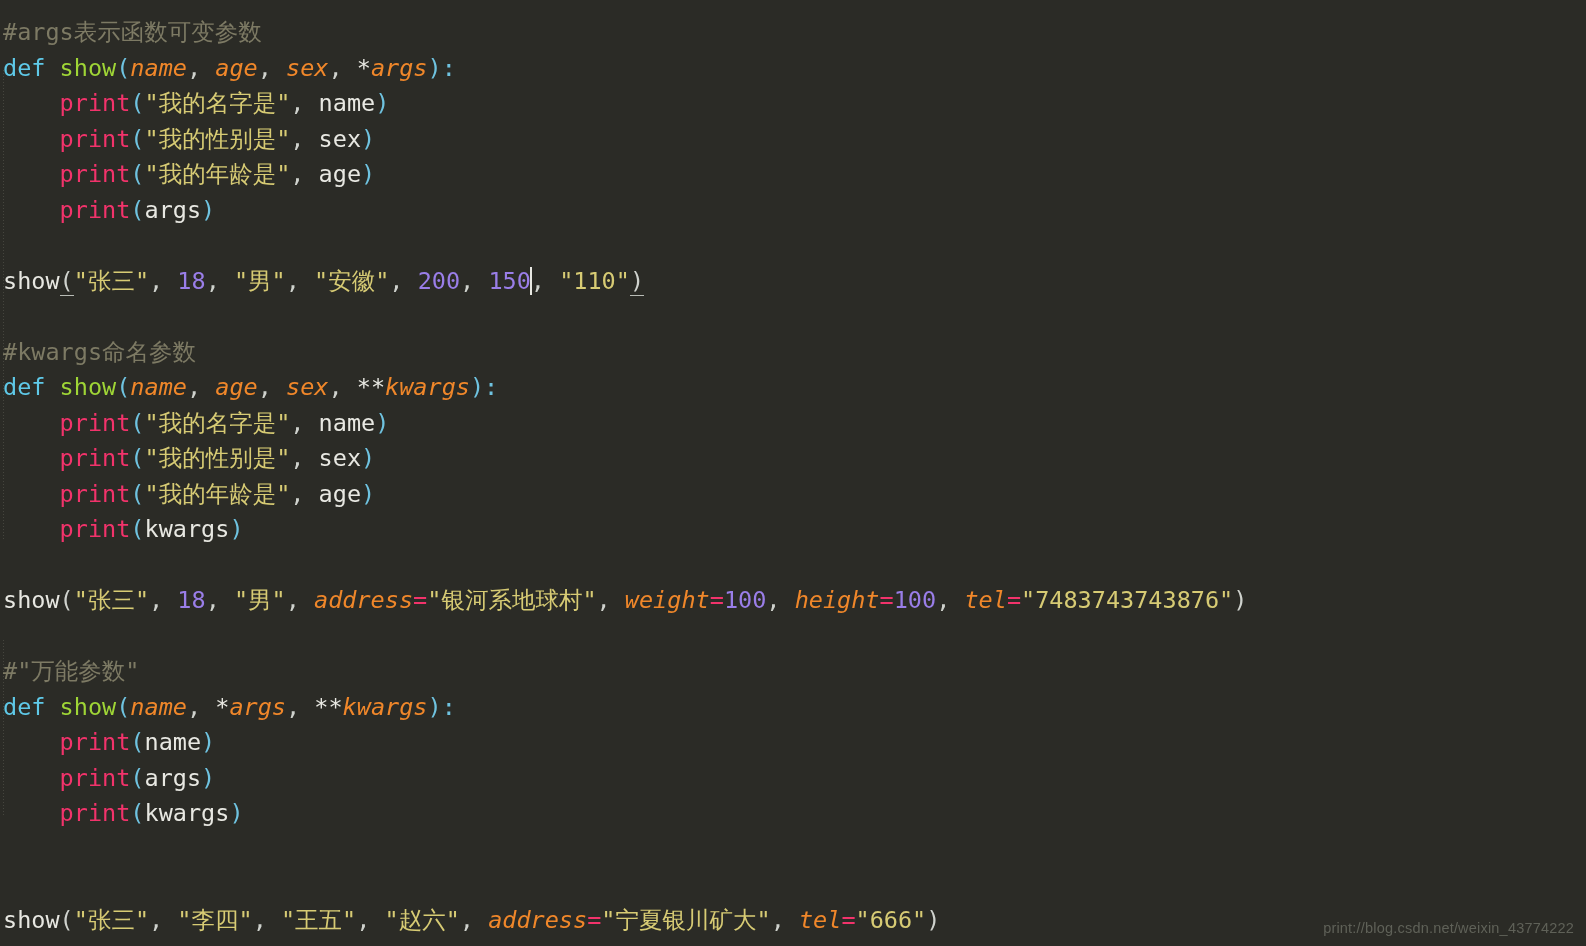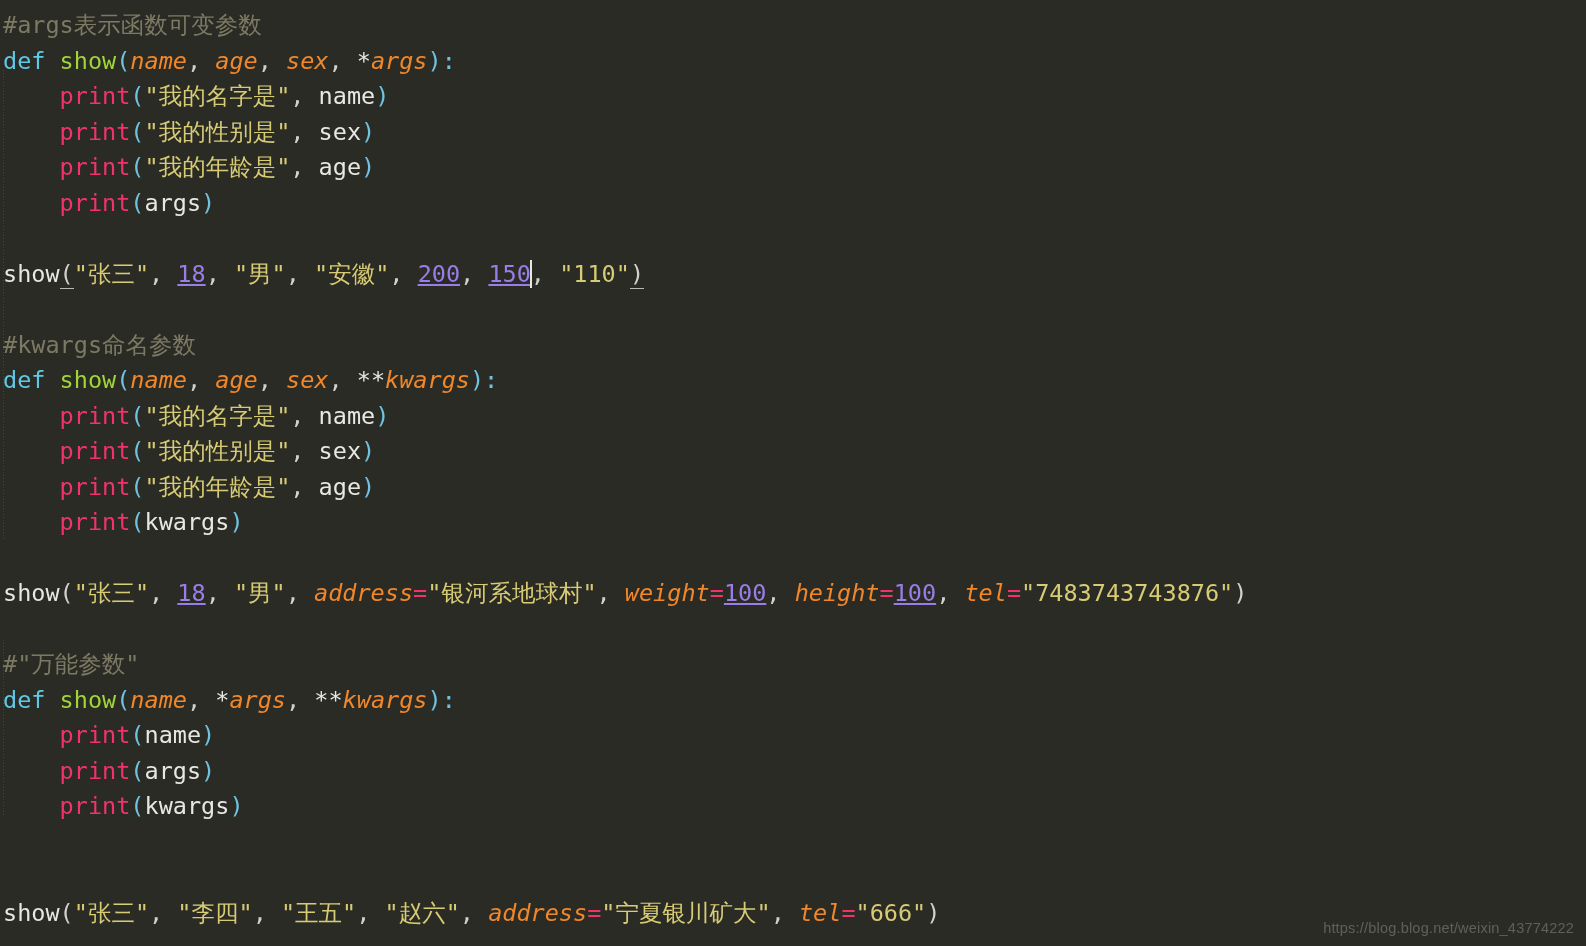--- a/index.html
+++ b/index.html
@@ -20,36 +20,36 @@
     opacity:.85;
   }
   .guide2{
     position:absolute;left:3px;top:640px;width:1px;height:175px;
     background:repeating-linear-gradient(to bottom,#4a4a42 0 1px,transparent 1px 3px);
     opacity:.85;
   }
   .code{
     position:relative;
     margin:0;
-    padding:8px 0 0 3px;
+    padding:15px 0 0 3px;
     font-size:23.5px;
     line-height:35.5px;
     white-space:pre;
     letter-spacing:0px;
     color:#e8e8e2;
   }
   .ln{display:block;height:35.5px;}
   
   .cmt{color:#7d7a64;font-style:normal;}
   .kw{color:#5fc9e8;}
   .fn{color:#9fd536;}
   .param{color:#f0872a;font-style:italic;}
   .bi{color:#f2336b;}
   .str{color:#d7cb74;}
-  .num{color:#9a7ee8;text-decoration:underline;}
+  .num{color:#9a7ee8;}
   .eq{color:#f2336b;}
   .pn{color:#cfd2cd;}
   .cy{color:#6fc3e0;}
   .plain{color:#e8e8e2;}
   .brk{border-bottom:1px solid #b9bcb6;}
   .caret{
     display:inline-block;width:0;height:0;position:relative;
   }
   .caret::after{
     content:"";position:absolute;left:-1px;top:-22px;
@@ -65,15 +65,15 @@
 </head>
 <body>
 
 <div id="editor">
 
   <div class="guide"></div>
   <div class="guide2"></div>
 
   <pre class="code"><span class="ln"><span class="cmt">#args表示函数可变参数</span></span><span class="ln"><span class="kw">def</span><span class="plain"> </span><span class="fn">show</span><span class="cy">(</span><span class="param">name</span><span class="pn">, </span><span class="param">age</span><span class="pn">, </span><span class="param">sex</span><span class="pn">, </span><span class="plain">*</span><span class="param">args</span><span class="cy">)</span><span class="cy">:</span></span><span class="ln"><span class="plain">    </span><span class="bi">print</span><span class="cy">(</span><span class="str">"我的名字是"</span><span class="pn">, </span><span class="plain">name</span><span class="cy">)</span></span><span class="ln"><span class="plain">    </span><span class="bi">print</span><span class="cy">(</span><span class="str">"我的性别是"</span><span class="pn">, </span><span class="plain">sex</span><span class="cy">)</span></span><span class="ln"><span class="plain">    </span><span class="bi">print</span><span class="cy">(</span><span class="str">"我的年龄是"</span><span class="pn">, </span><span class="plain">age</span><span class="cy">)</span></span><span class="ln"><span class="plain">    </span><span class="bi">print</span><span class="cy">(</span><span class="plain">args</span><span class="cy">)</span></span><span class="ln"> </span><span class="ln"><span class="plain">show</span><span class="pn brk">(</span><span class="str">"张三"</span><span class="pn">, </span><span class="num">18</span><span class="pn">, </span><span class="str">"男"</span><span class="pn">, </span><span class="str">"安徽"</span><span class="pn">, </span><span class="num">200</span><span class="pn">, </span><span class="num">150</span><span class="caret"></span><span class="pn">, </span><span class="str">"110"</span><span class="pn brk">)</span></span><span class="ln"> </span><span class="ln"><span class="cmt">#kwargs命名参数</span></span><span class="ln"><span class="kw">def</span><span class="plain"> </span><span class="fn">show</span><span class="cy">(</span><span class="param">name</span><span class="pn">, </span><span class="param">age</span><span class="pn">, </span><span class="param">sex</span><span class="pn">, </span><span class="plain">**</span><span class="param">kwargs</span><span class="cy">)</span><span class="cy">:</span></span><span class="ln"><span class="plain">    </span><span class="bi">print</span><span class="cy">(</span><span class="str">"我的名字是"</span><span class="pn">, </span><span class="plain">name</span><span class="cy">)</span></span><span class="ln"><span class="plain">    </span><span class="bi">print</span><span class="cy">(</span><span class="str">"我的性别是"</span><span class="pn">, </span><span class="plain">sex</span><span class="cy">)</span></span><span class="ln"><span class="plain">    </span><span class="bi">print</span><span class="cy">(</span><span class="str">"我的年龄是"</span><span class="pn">, </span><span class="plain">age</span><span class="cy">)</span></span><span class="ln"><span class="plain">    </span><span class="bi">print</span><span class="cy">(</span><span class="plain">kwargs</span><span class="cy">)</span></span><span class="ln"> </span><span class="ln"><span class="plain">show</span><span class="pn">(</span><span class="str">"张三"</span><span class="pn">, </span><span class="num">18</span><span class="pn">, </span><span class="str">"男"</span><span class="pn">, </span><span class="param">address</span><span class="eq">=</span><span class="str">"银河系地球村"</span><span class="pn">, </span><span class="param">weight</span><span class="eq">=</span><span class="num">100</span><span class="pn">, </span><span class="param">height</span><span class="eq">=</span><span class="num">100</span><span class="pn">, </span><span class="param">tel</span><span class="eq">=</span><span class="str">"7483743743876"</span><span class="pn">)</span></span><span class="ln"> </span><span class="ln"><span class="cmt">#"万能参数"</span></span><span class="ln"><span class="kw">def</span><span class="plain"> </span><span class="fn">show</span><span class="cy">(</span><span class="param">name</span><span class="pn">, </span><span class="plain">*</span><span class="param">args</span><span class="pn">, </span><span class="plain">**</span><span class="param">kwargs</span><span class="cy">)</span><span class="cy">:</span></span><span class="ln"><span class="plain">    </span><span class="bi">print</span><span class="cy">(</span><span class="plain">name</span><span class="cy">)</span></span><span class="ln"><span class="plain">    </span><span class="bi">print</span><span class="cy">(</span><span class="plain">args</span><span class="cy">)</span></span><span class="ln"><span class="plain">    </span><span class="bi">print</span><span class="cy">(</span><span class="plain">kwargs</span><span class="cy">)</span></span><span class="ln"> </span><span class="ln"> </span><span class="ln"><span class="plain">show</span><span class="pn">(</span><span class="str">"张三"</span><span class="pn">, </span><span class="str">"李四"</span><span class="pn">, </span><span class="str">"王五"</span><span class="pn">, </span><span class="str">"赵六"</span><span class="pn">, </span><span class="param">address</span><span class="eq">=</span><span class="str">"宁夏银川矿大"</span><span class="pn">, </span><span class="param">tel</span><span class="eq">=</span><span class="str">"666"</span><span class="pn">)</span></span></pre>
 
-  <div id="watermark">https://blog.blog.net/weixin_43774222</div>
+  <div id="watermark">print://blog.csdn.net/weixin_43774222</div>
 
 </div>
 
 </body></html>

